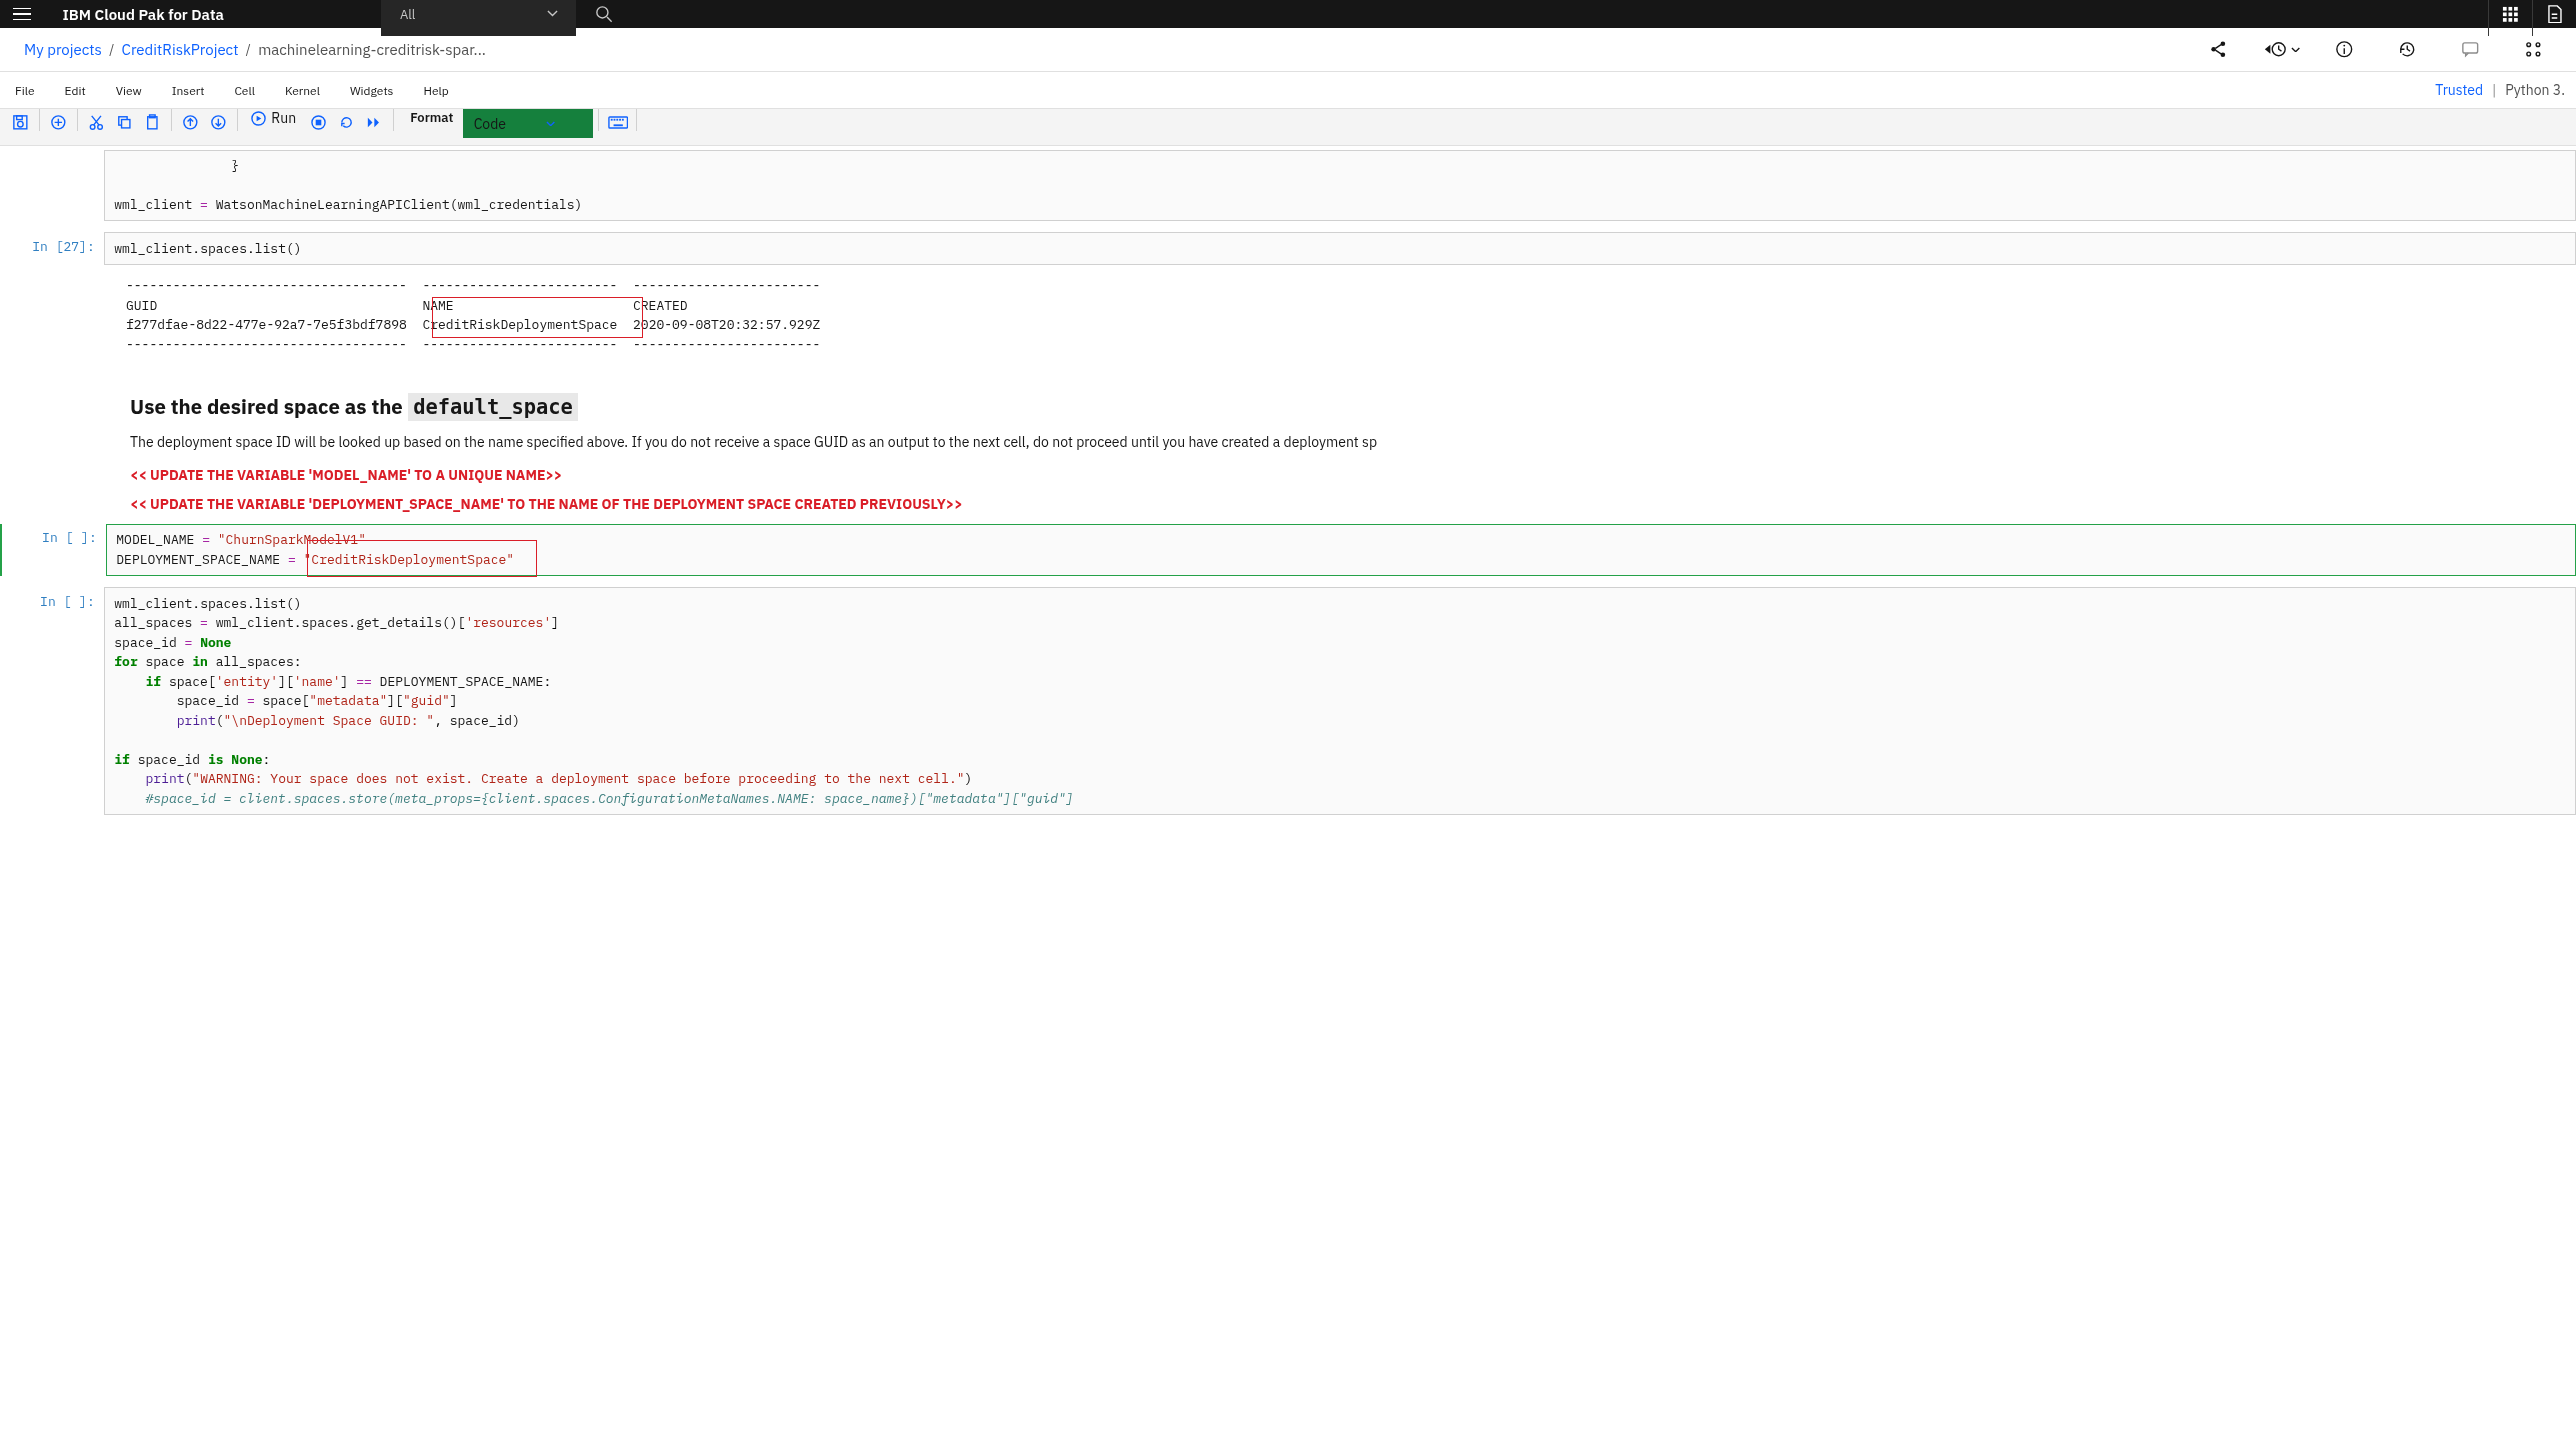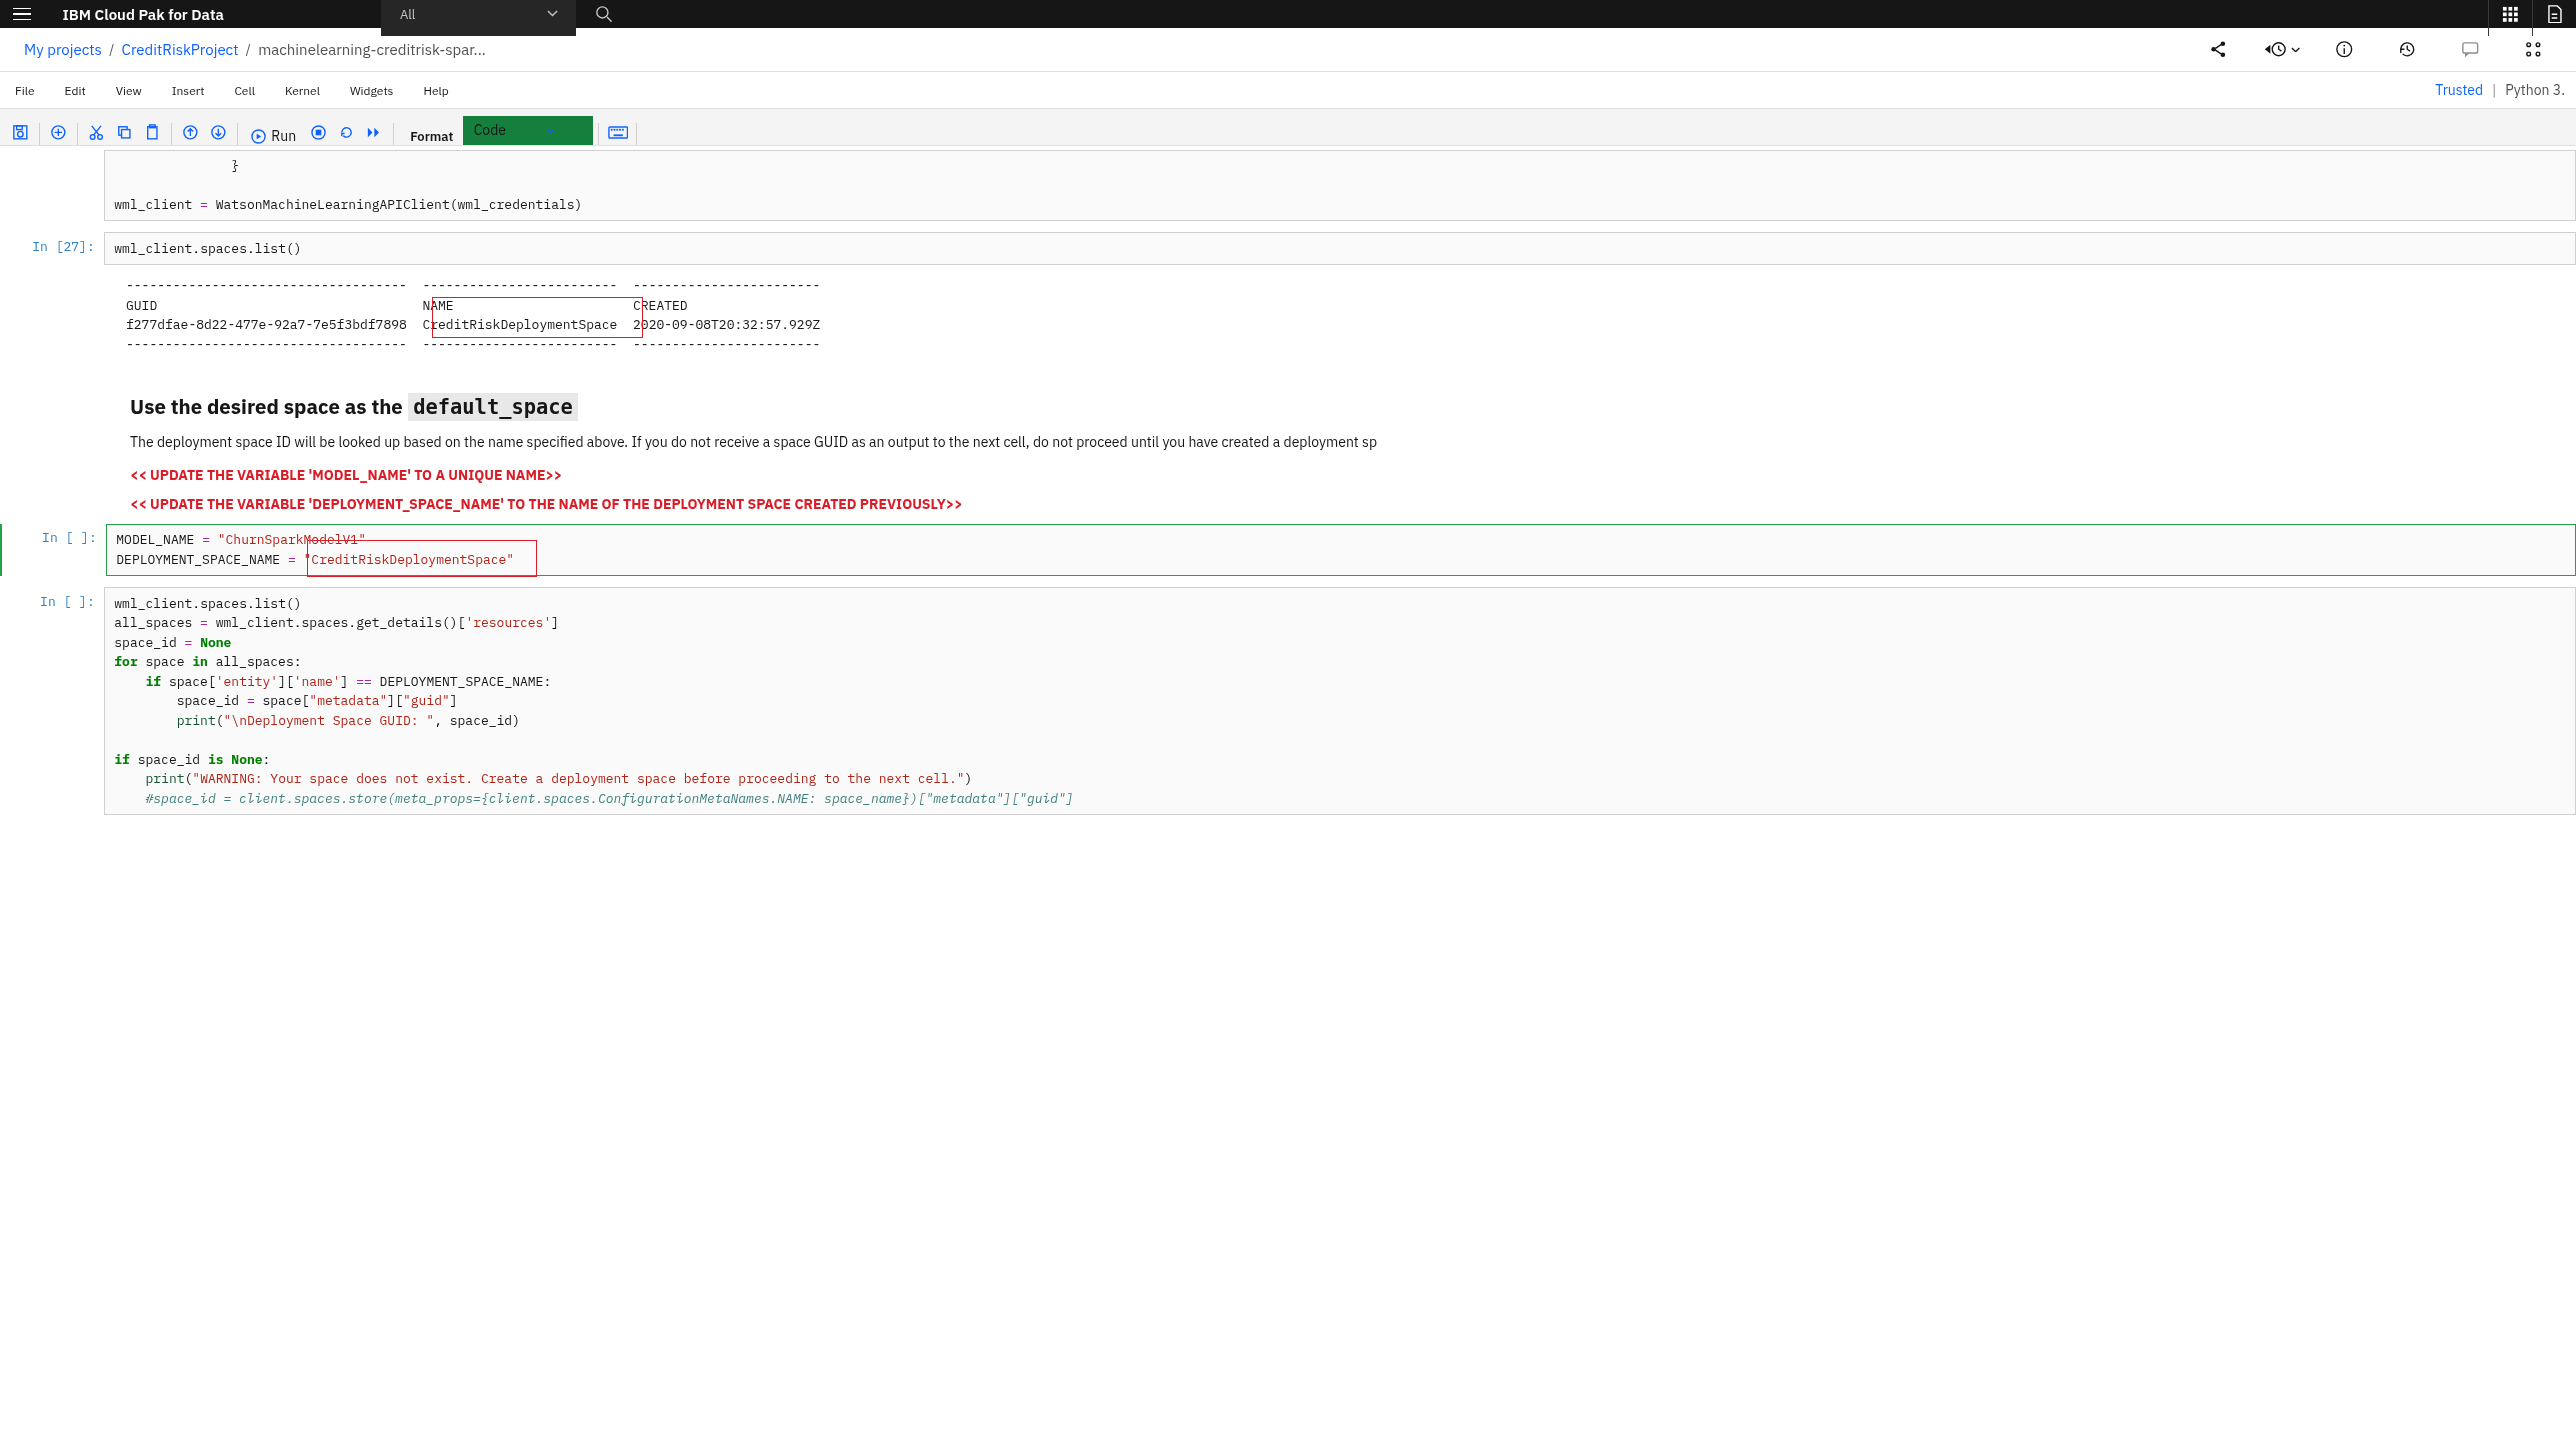--- a/index.html
+++ b/index.html
@@ -21,21 +21,21 @@
 .breadcrumb .sep { color: #525252; }
 .breadcrumb .current { color: #525252; font-size: 15px; }
 .breadcrumb-right { display: flex; align-items: center; gap: 26px; }
 .br-icon { width: 37px; height: 37px; display: flex; align-items: center; justify-content: center; cursor: pointer; }
 .menubar { height: 37px; display: flex; align-items: center; padding: 0 0; border-bottom: 0.9px solid #e0e0e0; justify-content: space-between; background: #fff; }
 .menubar-left { display: flex; align-items: center; }
 .menu-item { padding: 0 15px; height: 37px; display: flex; align-items: center; cursor: pointer; font-size: 12px; }
 .trust-kernel { padding-right: 11px; font-size: 14px; color: #525252; }
 .trust-link { color: #0f62fe; cursor: pointer; }
 .pipe { margin: 0 5.6px; color: #8d8d8d; }
-.toolbar { height: 37px; display: flex; align-items: flex-end; padding: 0 7.4px; border-bottom: 0.9px solid #e0e0e0; background: #f4f4f4; gap: 1.9px; }
+.toolbar { height: 37px; display: flex; align-items: flex-start; padding: 0 7.4px; border-bottom: 0.9px solid #e0e0e0; background: #f4f4f4; gap: 1.9px; }
 .tb-sep { width: 0.9px; height: 22px; background: #d0d0d0; margin: 0 3.7px; }
 .tb-btn { width: 26px; height: 26px; display: flex; align-items: center; justify-content: center; cursor: pointer; color: #0f62fe; }
 .tb-run { display: flex; align-items: center; gap: 5.6px; padding: 0 7.4px; cursor: pointer; }
 .tb-run-text { font-size: 14px; }
 .format-label { font-size: 13px; font-weight: 600; margin-left: 11px; margin-right: 7.4px; }
 .format-select { background: #15803d; border: none; padding: 5.6px 37px 5.6px 11px; font-size: 14px; cursor: pointer; position: relative; display: flex; align-items: center; min-width: 130px; justify-content: space-between; }
 .notebook { padding: 3.7px 0 37px 0; overflow: hidden; }
 .cell { display: flex; margin: 0; }
 .prompt { width: 104px; text-align: right; padding: 5.6px 9.3px 0 0; font-family: "IBM Plex Mono", Menlo, monospace; font-size: 13px; color: #307fc1; flex-shrink: 0; }
 .cell-body { flex: 1; padding-right: 0; }
@@ -47,21 +47,21 @@
 .md-p { font-size: 14px; margin-bottom: 15px; }
 .md-warn { color: #da1e28; font-weight: 700; font-size: 14px; margin-bottom: 11px; }
 .selected-cell { border-left: 2.8px solid #24a148; }
 .selected-cell .input-area { border-color: #24a148; }
 .hl-box-red { border: 1.9px solid #da1e28; position: absolute; pointer-events: none; }
 .py-k { color: #008000; font-weight: 700; }
 .py-s { color: #b02418; }
 .py-o { color: #a626a4; }
 .py-p { color: #000; }
 .py-c { color: #408080; font-style: italic; }
-.py-nb { color: #14532d; }
+.py-nb { color: #4c1d95; }
 .py-bool { color: #008000; font-weight: 700; }
 svg { display: block; }
 </style>
 </head>
 <body>
 
 <div class="top-bar">
   <div class="hamburger">
     <div class="hamburger-lines">
         <span></span>

